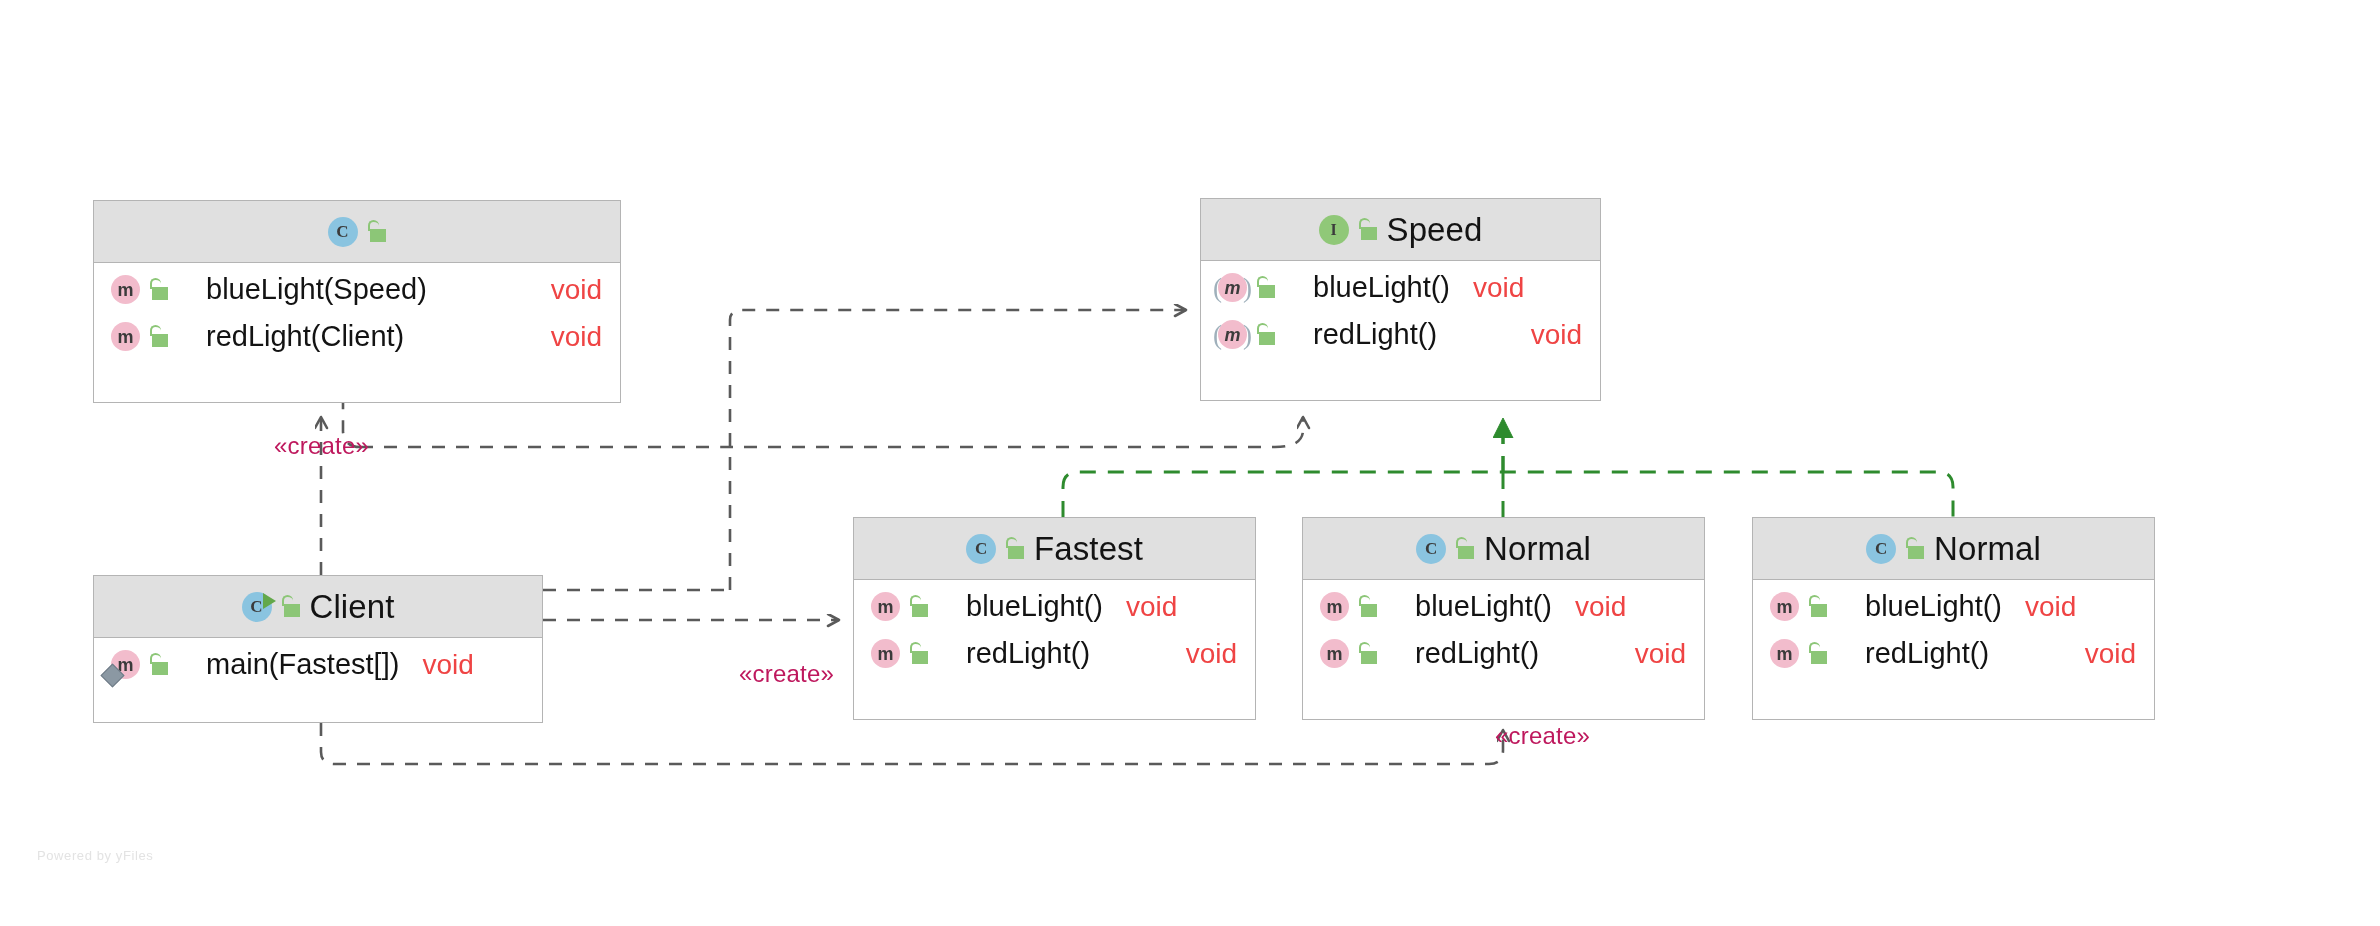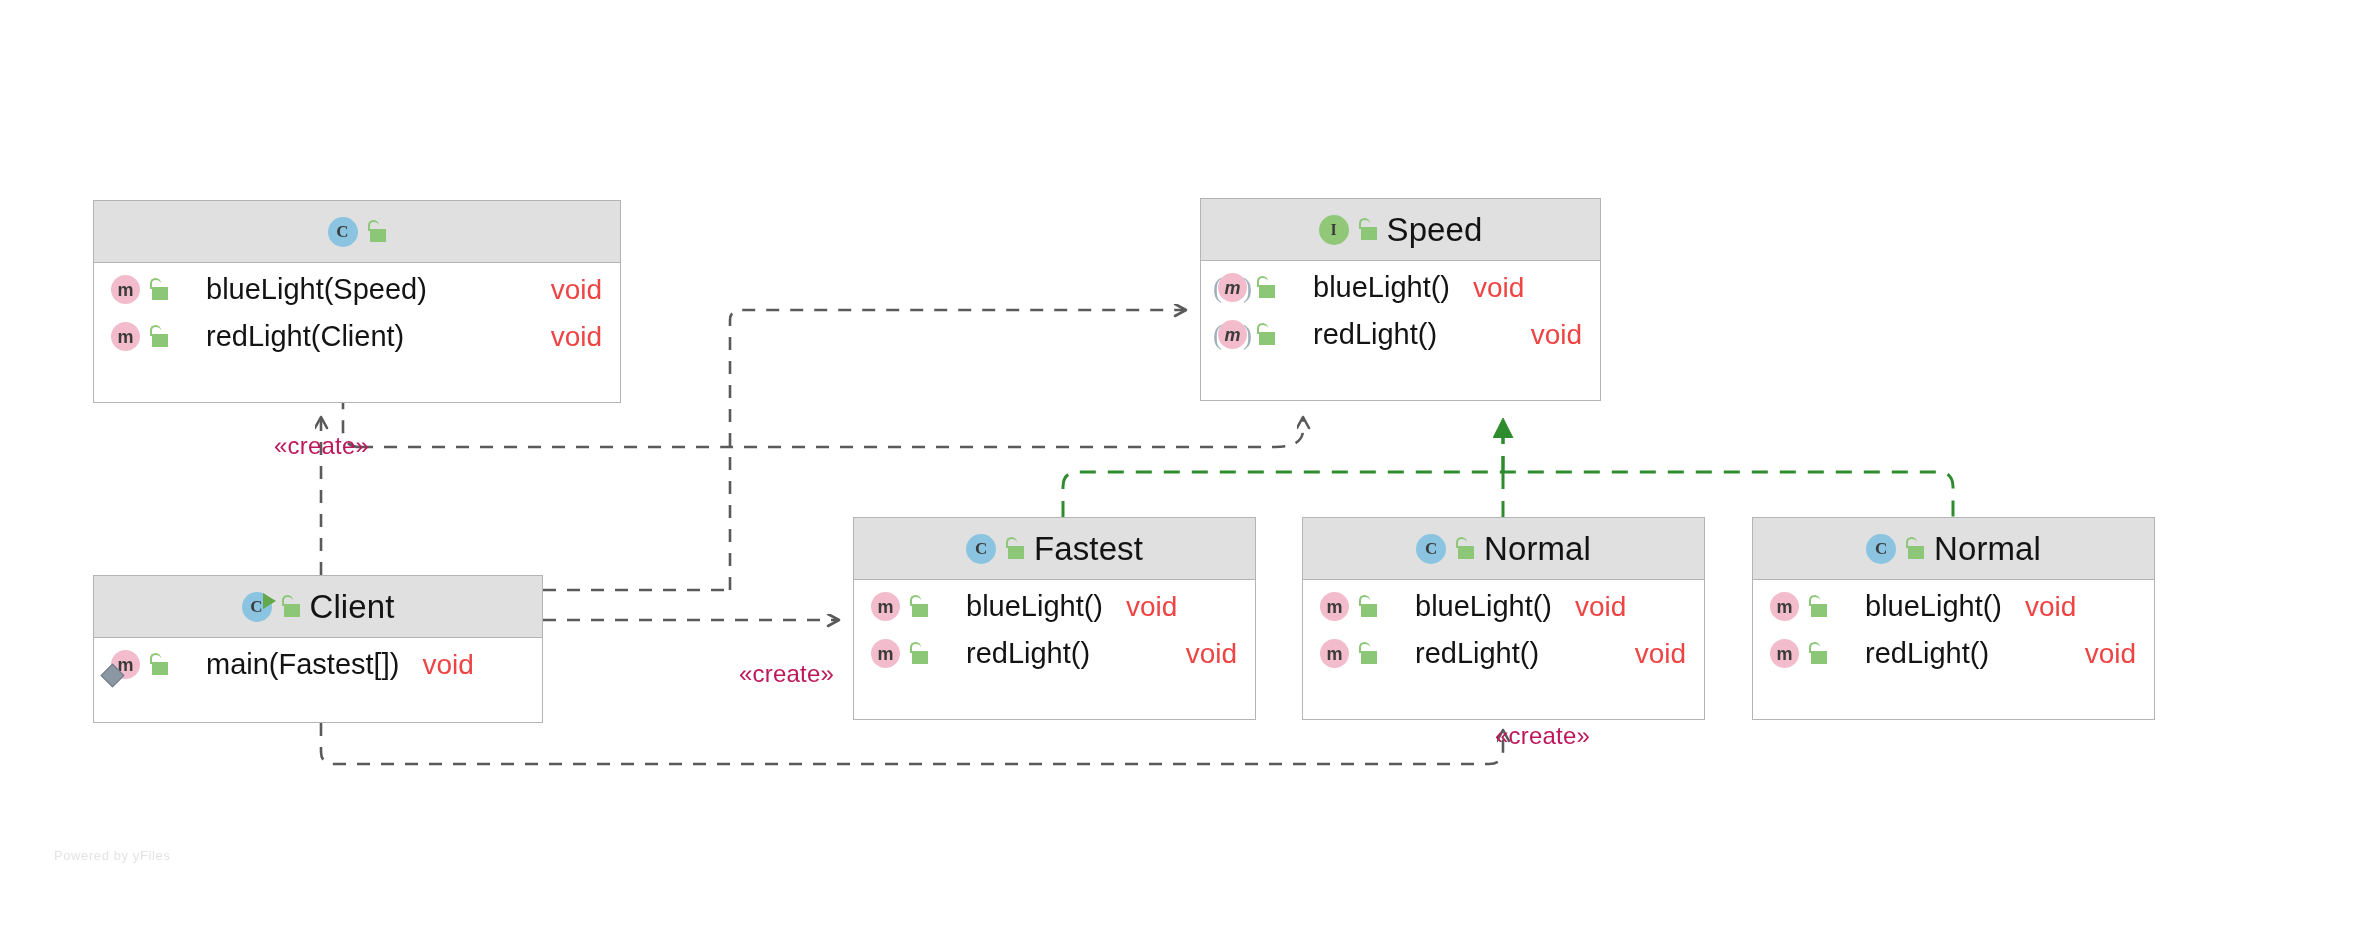--- a/index.html
+++ b/index.html
@@ -448,15 +448,15 @@
         <span class="lock-open">
           <span class="shackle"></span>
             <span class="body"></span>
         </span>
         <span class="member-name">redLight()</span>
         <span class="member-type">void</span>
       </div>
     </div>
   </div>
 
-  <div class="watermark" style="left:54px; top:848px;">Powered by yFiles</div>
+  <div class="watermark" style="left:37px; top:848px;">Powered by yFiles</div>
 
 </div>
 
 </body></html>

